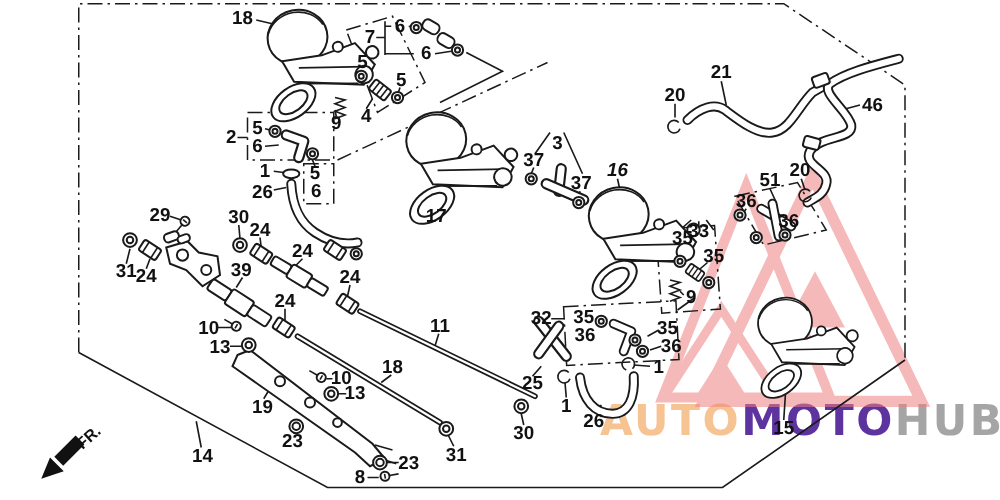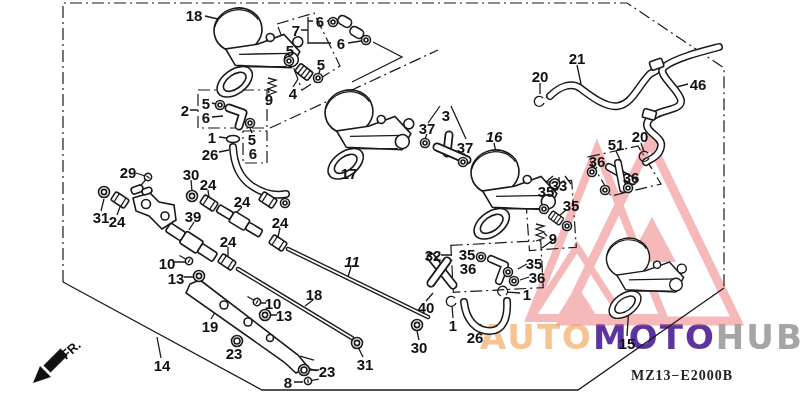--- a/index.html
+++ b/index.html
@@ -326,21 +326,21 @@
       <div class="plabel" style="left: 191px; top: 174px;">30</div>
       <div class="plabel" style="left: 208px; top: 184px;">24</div>
       <div class="plabel" style="left: 101px; top: 217px;">31</div>
       <div class="plabel" style="left: 117px; top: 221px;">24</div>
       <div class="plabel" style="left: 193px; top: 216px;">39</div>
       <div class="plabel" style="left: 242px; top: 201px;">24</div>
       <div class="plabel" style="left: 280px; top: 222px;">24</div>
       <div class="plabel" style="left: 228px; top: 241px;">24</div>
       <div class="plabel" style="left: 167px; top: 263px;">10</div>
       <div class="plabel" style="left: 176px; top: 278px;">13</div>
-      <div class="plabel" style="left: 352px; top: 261px; font-style: italic;">11</div>
+      <div class="plabel" style="left: 352px; top: 261px;">11</div>
       <div class="plabel" style="left: 314px; top: 294px;">18</div>
       <div class="plabel" style="left: 273px; top: 303px;">10</div>
       <div class="plabel" style="left: 284px; top: 315px;">13</div>
       <div class="plabel" style="left: 210px; top: 326px;">19</div>
       <div class="plabel" style="left: 234px; top: 353px;">23</div>
       <div class="plabel" style="left: 162px; top: 365px;">14</div>
       <div class="plabel" style="left: 327px; top: 371px;">23</div>
       <div class="plabel" style="left: 288px; top: 382px;">8</div>
       <div class="plabel" style="left: 365px; top: 364px;">31</div>
       <div class="plabel" style="left: 349px; top: 173px;">17</div>
@@ -358,21 +358,20 @@
       <div class="plabel" style="left: 553px; top: 238px;">9</div>
       <div class="plabel" style="left: 616px; top: 144px;">51</div>
       <div class="plabel" style="left: 597px; top: 161px;">36</div>
       <div class="plabel" style="left: 631px; top: 177px;">36</div>
       <div class="plabel" style="left: 433px; top: 255px;">32</div>
       <div class="plabel" style="left: 467px; top: 254px;">35</div>
       <div class="plabel" style="left: 468px; top: 268px;">36</div>
       <div class="plabel" style="left: 534px; top: 263px;">35</div>
       <div class="plabel" style="left: 537px; top: 277px;">36</div>
       <div class="plabel" style="left: 527px; top: 294px;">1</div>
-      <div class="plabel" style="left: 426px; top: 307px;">40</div>
+      <div class="plabel" style="left: 426px; top: 307px;">25</div>
       <div class="plabel" style="left: 453px; top: 325px;">1</div>
       <div class="plabel" style="left: 475px; top: 337px;">26</div>
       <div class="plabel" style="left: 419px; top: 347px;">30</div>
       <div class="plabel" style="left: 627px; top: 343px;">15</div>
     </div>
 
-  <div id="diagram-code">MZ13−E2000B</div>
 </div>
 
 </body></html>

